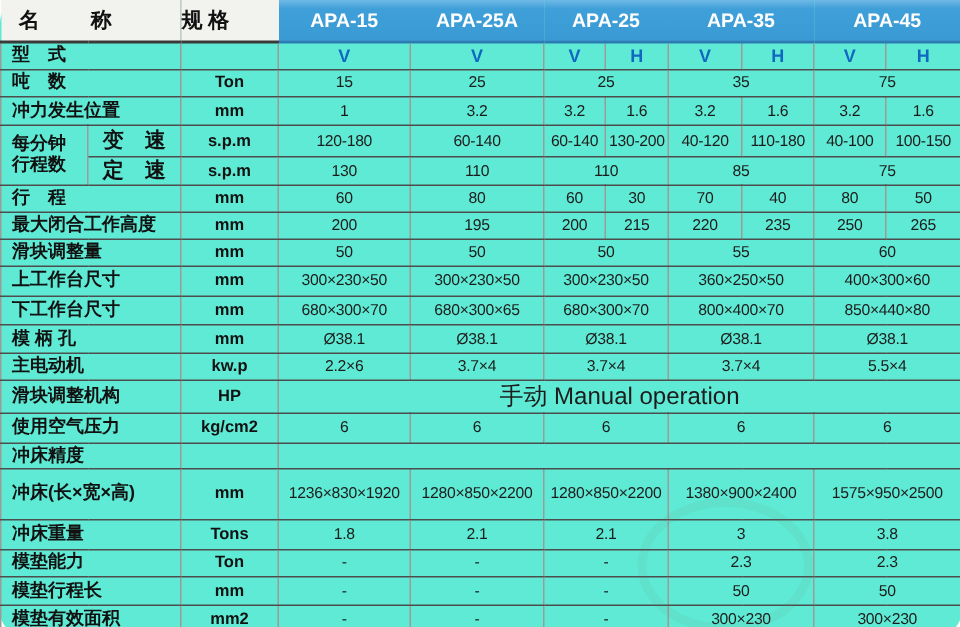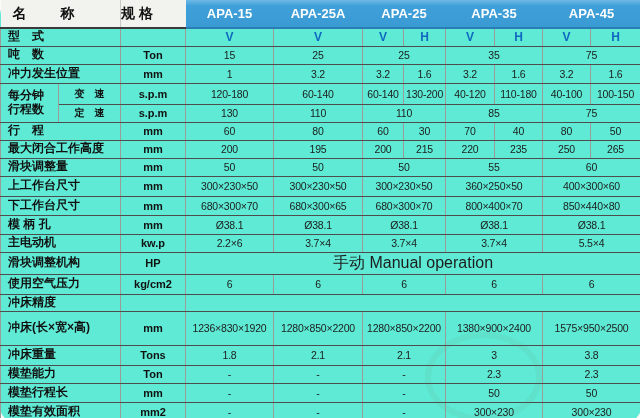--- a/index.html
+++ b/index.html
@@ -32,21 +32,21 @@
     background:#f2f2ef;color:#111;font-size:14px;font-weight:bold;
     border:none;border-bottom:2px solid #3a3a3a;
   }
   th.corner-name{text-align:left;padding-left:12px;letter-spacing:2px;}
   th.corner-spec{text-align:left;border-left:1px solid #c9c9c5;}
   
   td.lbl{
     text-align:left;padding-left:7px;font-weight:bold;font-size:12px;color:#111;
     white-space:pre-line;line-height:1.15;margin-top:20px;
   }
-  td.sub{font-weight:bold;font-size:10px;color:#111;}
+  td.sub{font-weight:bold;font-size:14px;color:#111;}
   td.unit{font-size:11px;font-weight:bold;color:#111;}
   td.vh{color:#1068c0;font-weight:bold;font-size:12px;}
   td.val{font-size:10.5px;letter-spacing:-0.2px;}
   td.manual{font-size:16px;}
   
   #watermark{
     position:absolute;left:425px;top:332px;width:105px;height:78px;
     border-radius:50%;border:6px solid rgba(120,110,100,0.07);
     pointer-events:none;
   }

